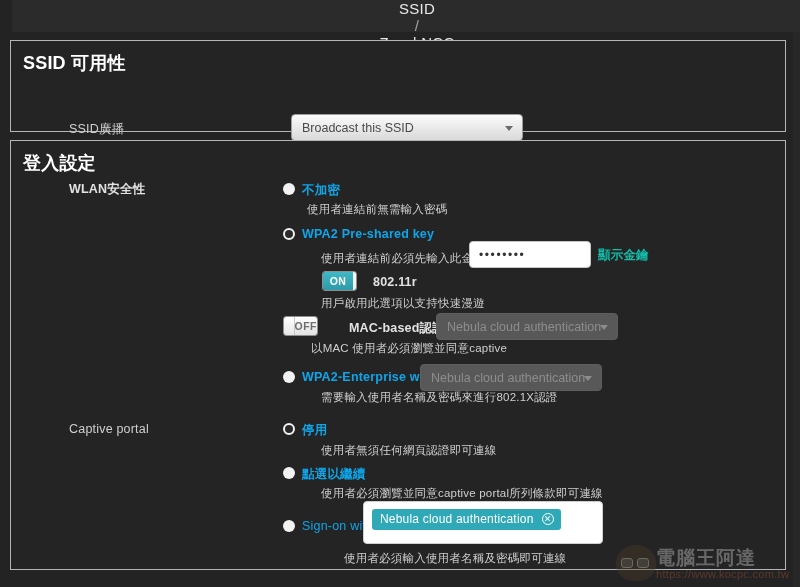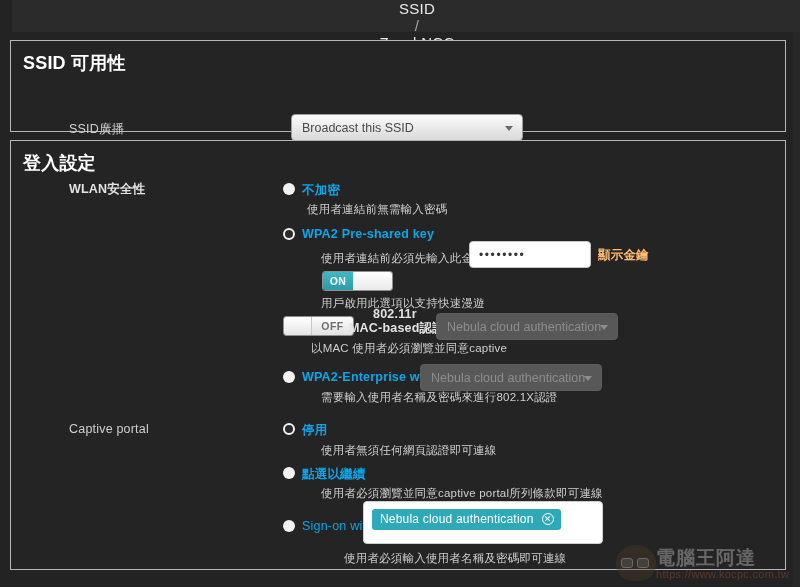--- a/index.html
+++ b/index.html
@@ -88,21 +88,21 @@
   .select.disabled {
     background: #585858;
     border: 1px solid #5d5d5d;
     color: #8d8d8d;
   }
   .select.disabled .caret { border-top-color: #8d8d8d; }
 
   
   .link {
     position: absolute;
-    color: #fdba74;
+    color: #14b8a6;
     font-size: 12.5px;
     font-weight: bold;
     cursor: pointer;
     letter-spacing: .2px;
   }
 
   
   .radio-item { position: absolute; }
   .radio {
     position: absolute;
@@ -128,21 +128,21 @@
     position: absolute;
     color: #cfcfcf;
     font-size: 11.5px;
     white-space: nowrap;
     letter-spacing: .2px;
   }
 
   
   .toggle {
     position: absolute;
-    width: 71px; height: 20px;
+    width: 35px; height: 20px;
     border-radius: 3px;
     border: 1px solid #8e8e8e;
     overflow: hidden;
     display: flex;
     align-items: flex-end;
   }
   .toggle .track-on {
     width: 30px; height: 100%;
     background: linear-gradient(#3fb8c6, #2e9aa8);
     color: #ffffff;
@@ -323,21 +323,21 @@
       <span class="radio-label">WPA2 Pre-shared key</span>
     </div>
     <div class="hint" style="left:310px; top:110px;">使用者連結前必須先輸入此金鑰</div>
     <div class="textinput" style="left:458px; top:100px; width:122px;">••••••••</div>
     <div class="link" style="left:587px; top:106px;">顯示金鑰</div>
 
     <div class="toggle" style="left:311px; top:130px;">
       <span class="track-on">ON</span>
       <span class="knob-right"></span>
     </div>
-    <div class="field-label bold" style="left:362px; top:134px;margin-top:32px;">802.11r</div>
+    <div class="field-label bold" style="left:362px; top:134px;">802.11r</div>
     <div class="hint" style="left:310px; top:155px;">用戶啟用此選項以支持快速漫遊</div>
 
     <div class="toggle off" style="left:272px; top:175px;">
       <span class="knob-left"></span>
       <span class="track-off">OFF</span>
     </div>
     <div class="field-label bold" style="left:338px; top:179px;">MAC-based認證</div>
     <div class="select disabled" style="left:425px; top:172px; width:182px;">
       <span>Nebula cloud authentication</span>
       <span class="caret"></span>

